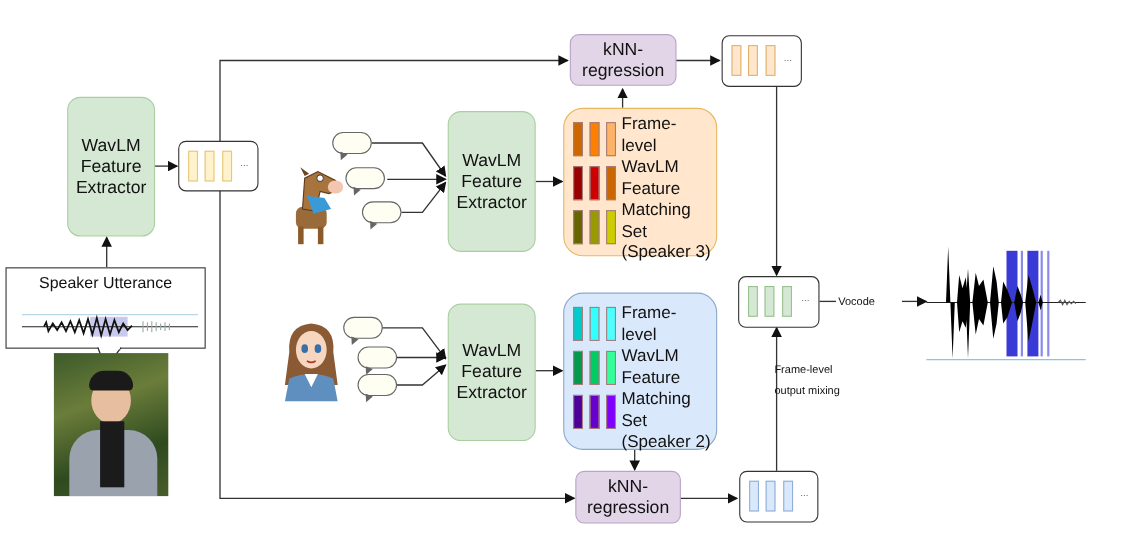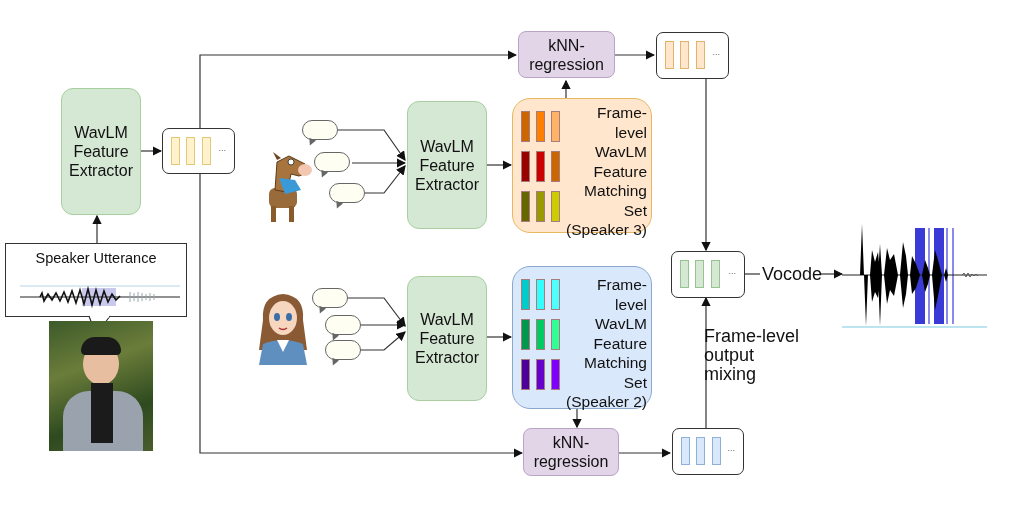--- a/index.html
+++ b/index.html
@@ -12,22 +12,22 @@
   .blue-set { background:#dae8fc; border:1.5px solid #8aa8cc; border-radius:18px; }
   .vec { position:absolute; box-sizing:border-box; background:#fff; border:1.3px solid #333; border-radius:7px; }
   .vec .bar { position:absolute; top:8px; width:9px; height:28px; box-sizing:border-box; }
   .vec .dots { position:absolute; right:8px; top:14px; font-size:9px; color:#666; }
   .bar.yellow { background:#fff2cc; border:1px solid #e3c878; }
   .bar.peach { background:#ffe6cc; border:1px solid #e2b36a; }
   .bar.lgreen { background:#d5e8d4; border:1px solid #98c390; }
   .bar.lblue { background:#dae8fc; border:1px solid #8fb0d8; }
   .setbars { position:absolute; left:8px; top:12px; width:48px; }
   .sbar { position:absolute; width:9px; height:31px; border:1px solid #a67c7c; box-sizing:border-box; }
-  .settext { position:absolute; right:4px; top:4px; width:82px; text-align:right; font-size:15.5px; line-height:19.5px; }
-  .label { position:absolute; font-size:18px; line-height:19px; }
+  .settext { position:absolute; right:4px; top:4px; width:82px; text-align:left; font-size:15.5px; line-height:19.5px; }
+  .label { position:absolute; font-size:10px; line-height:19px; }
   .callout { position:absolute; left:5px; top:243px; width:182px; height:74px; border:1.3px solid #333; background:#fff; box-sizing:border-box; }
   .callout .t { position:absolute; left:0; right:0; top:5px; text-align:center; font-size:14.5px; line-height:18px; }
   .bubble { position:absolute; width:36px; height:20px; background:#fffef3; border:1.2px solid #666; border-radius:10px; box-sizing:border-box; }
   .bubble::after { content:""; position:absolute; left:5px; bottom:-7px; width:0; height:0; border-left:3px solid transparent; border-right:4px solid transparent; border-top:7px solid #666; transform:rotate(20deg); }
 </style>
 </head>
 <body>
 
 <svg class="wires" viewBox="0 0 1024 506">
   <defs>

